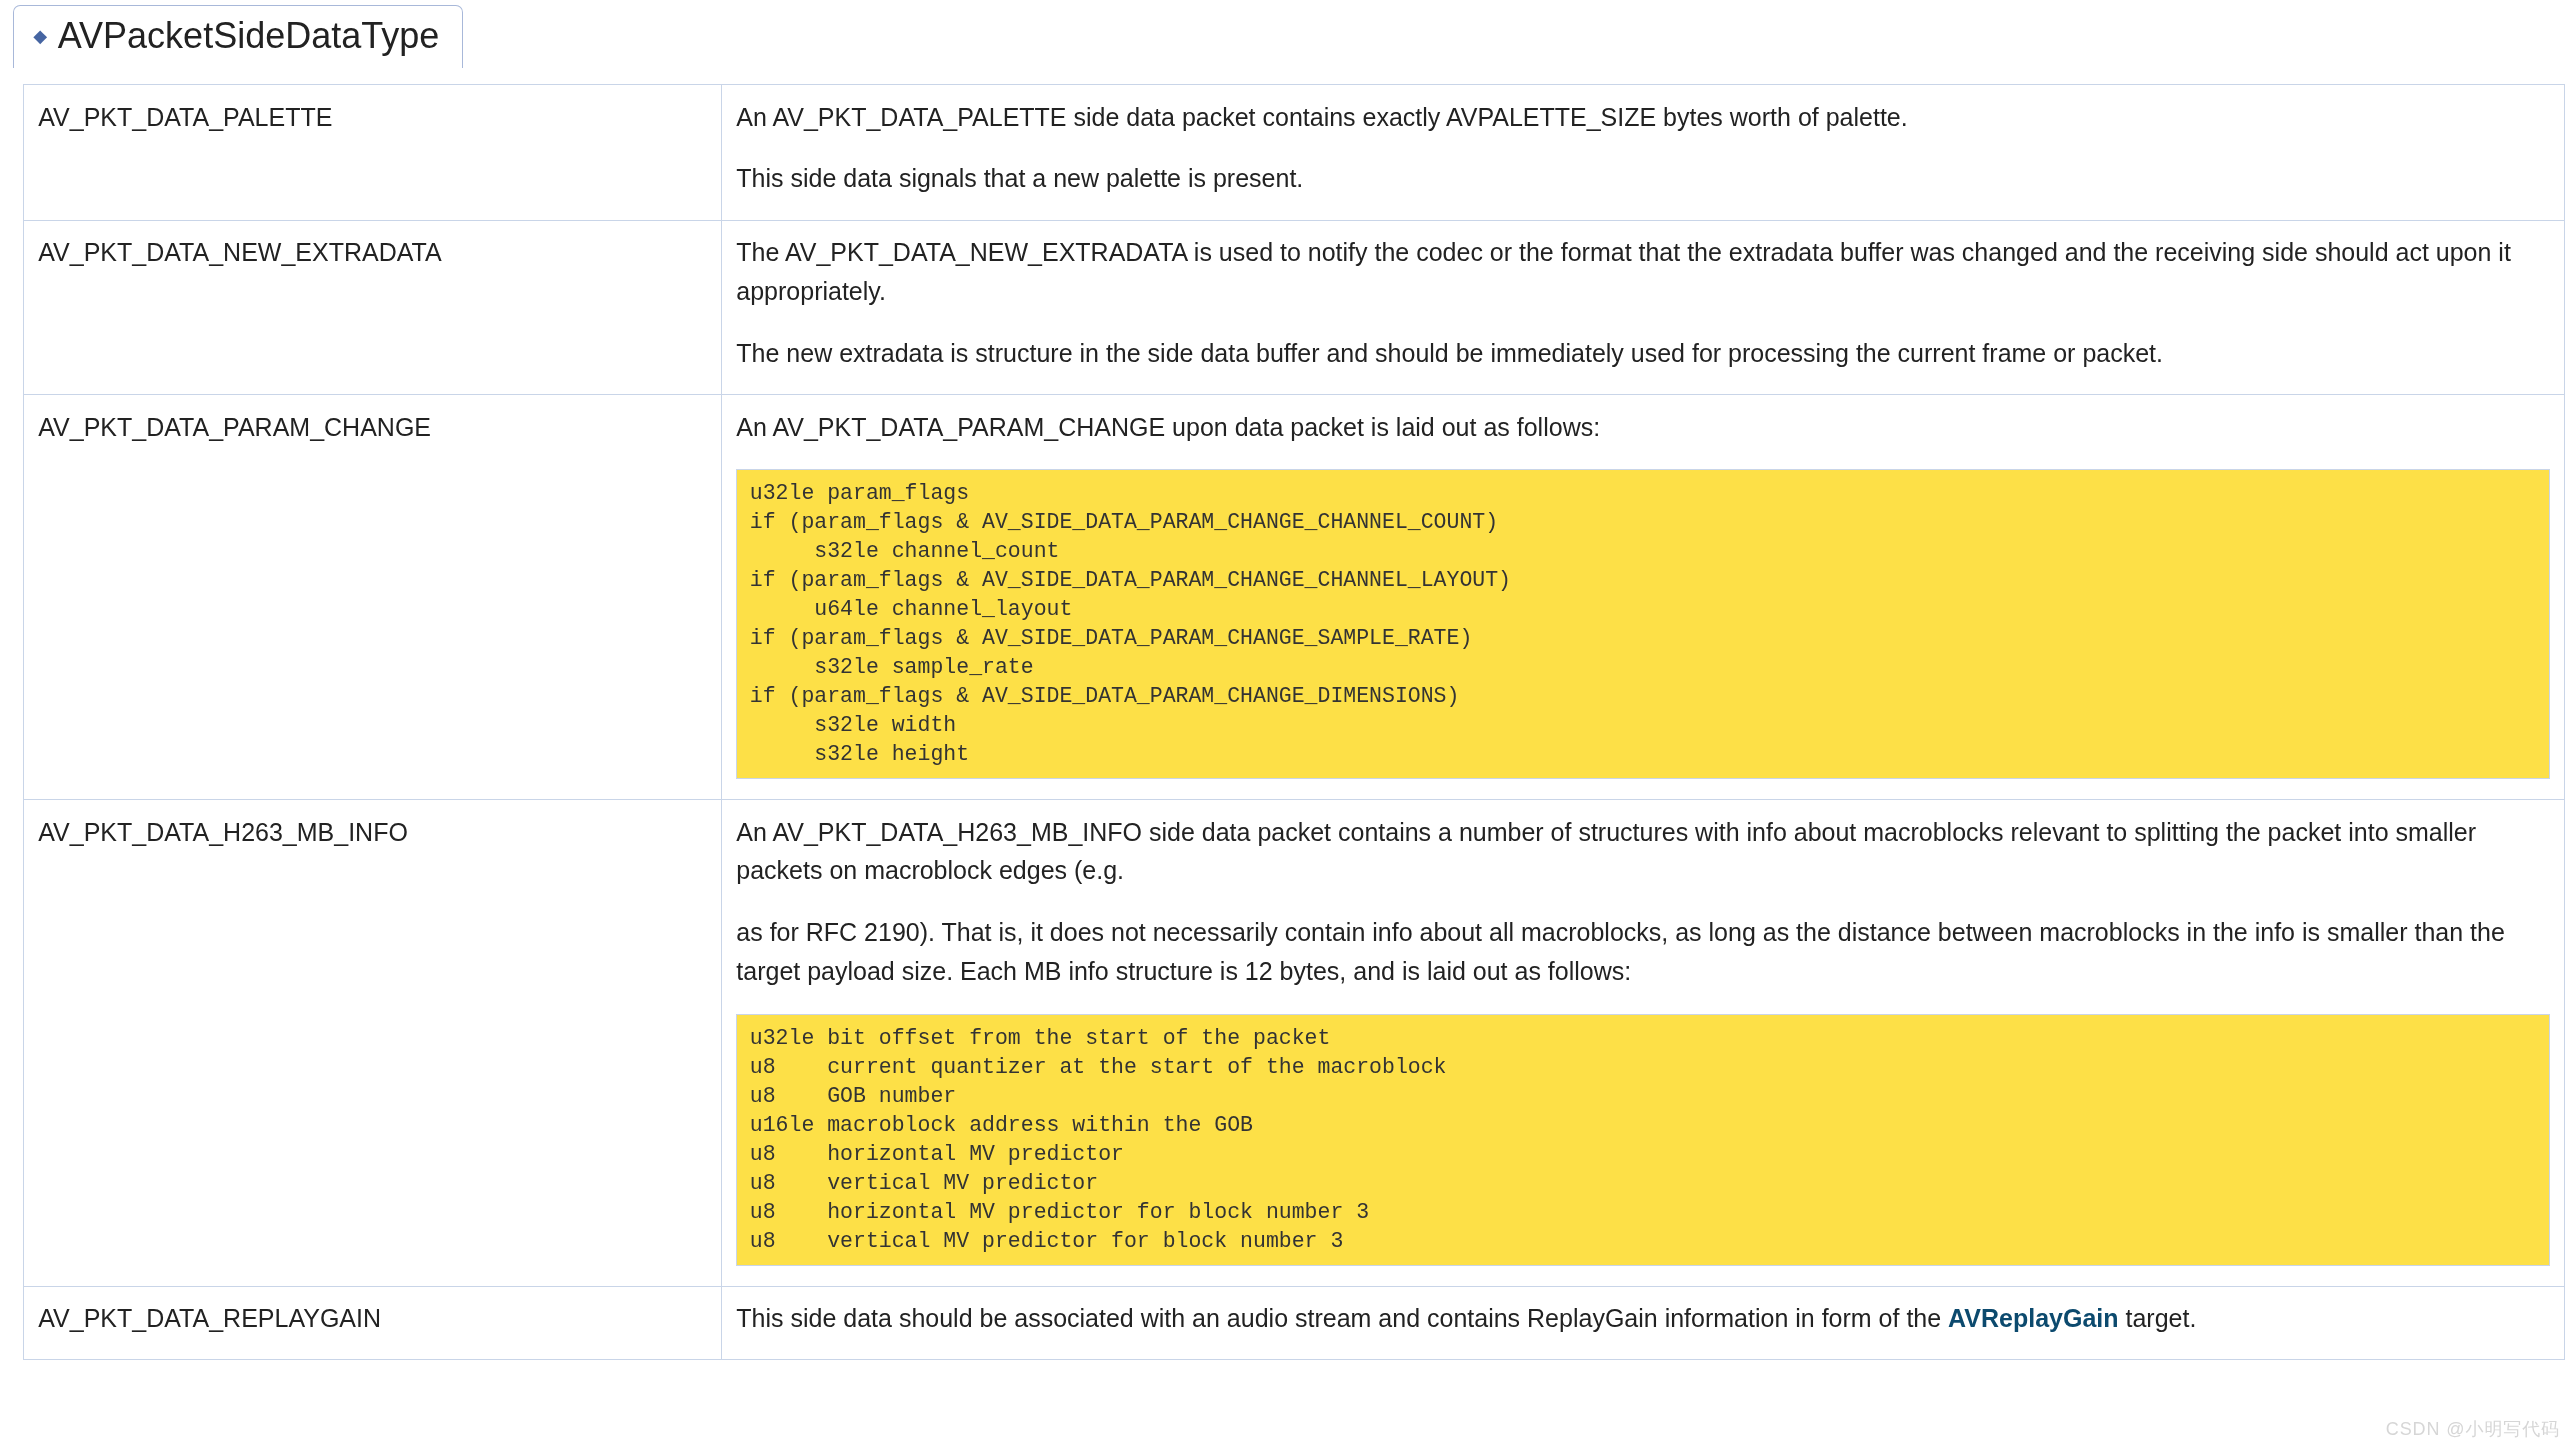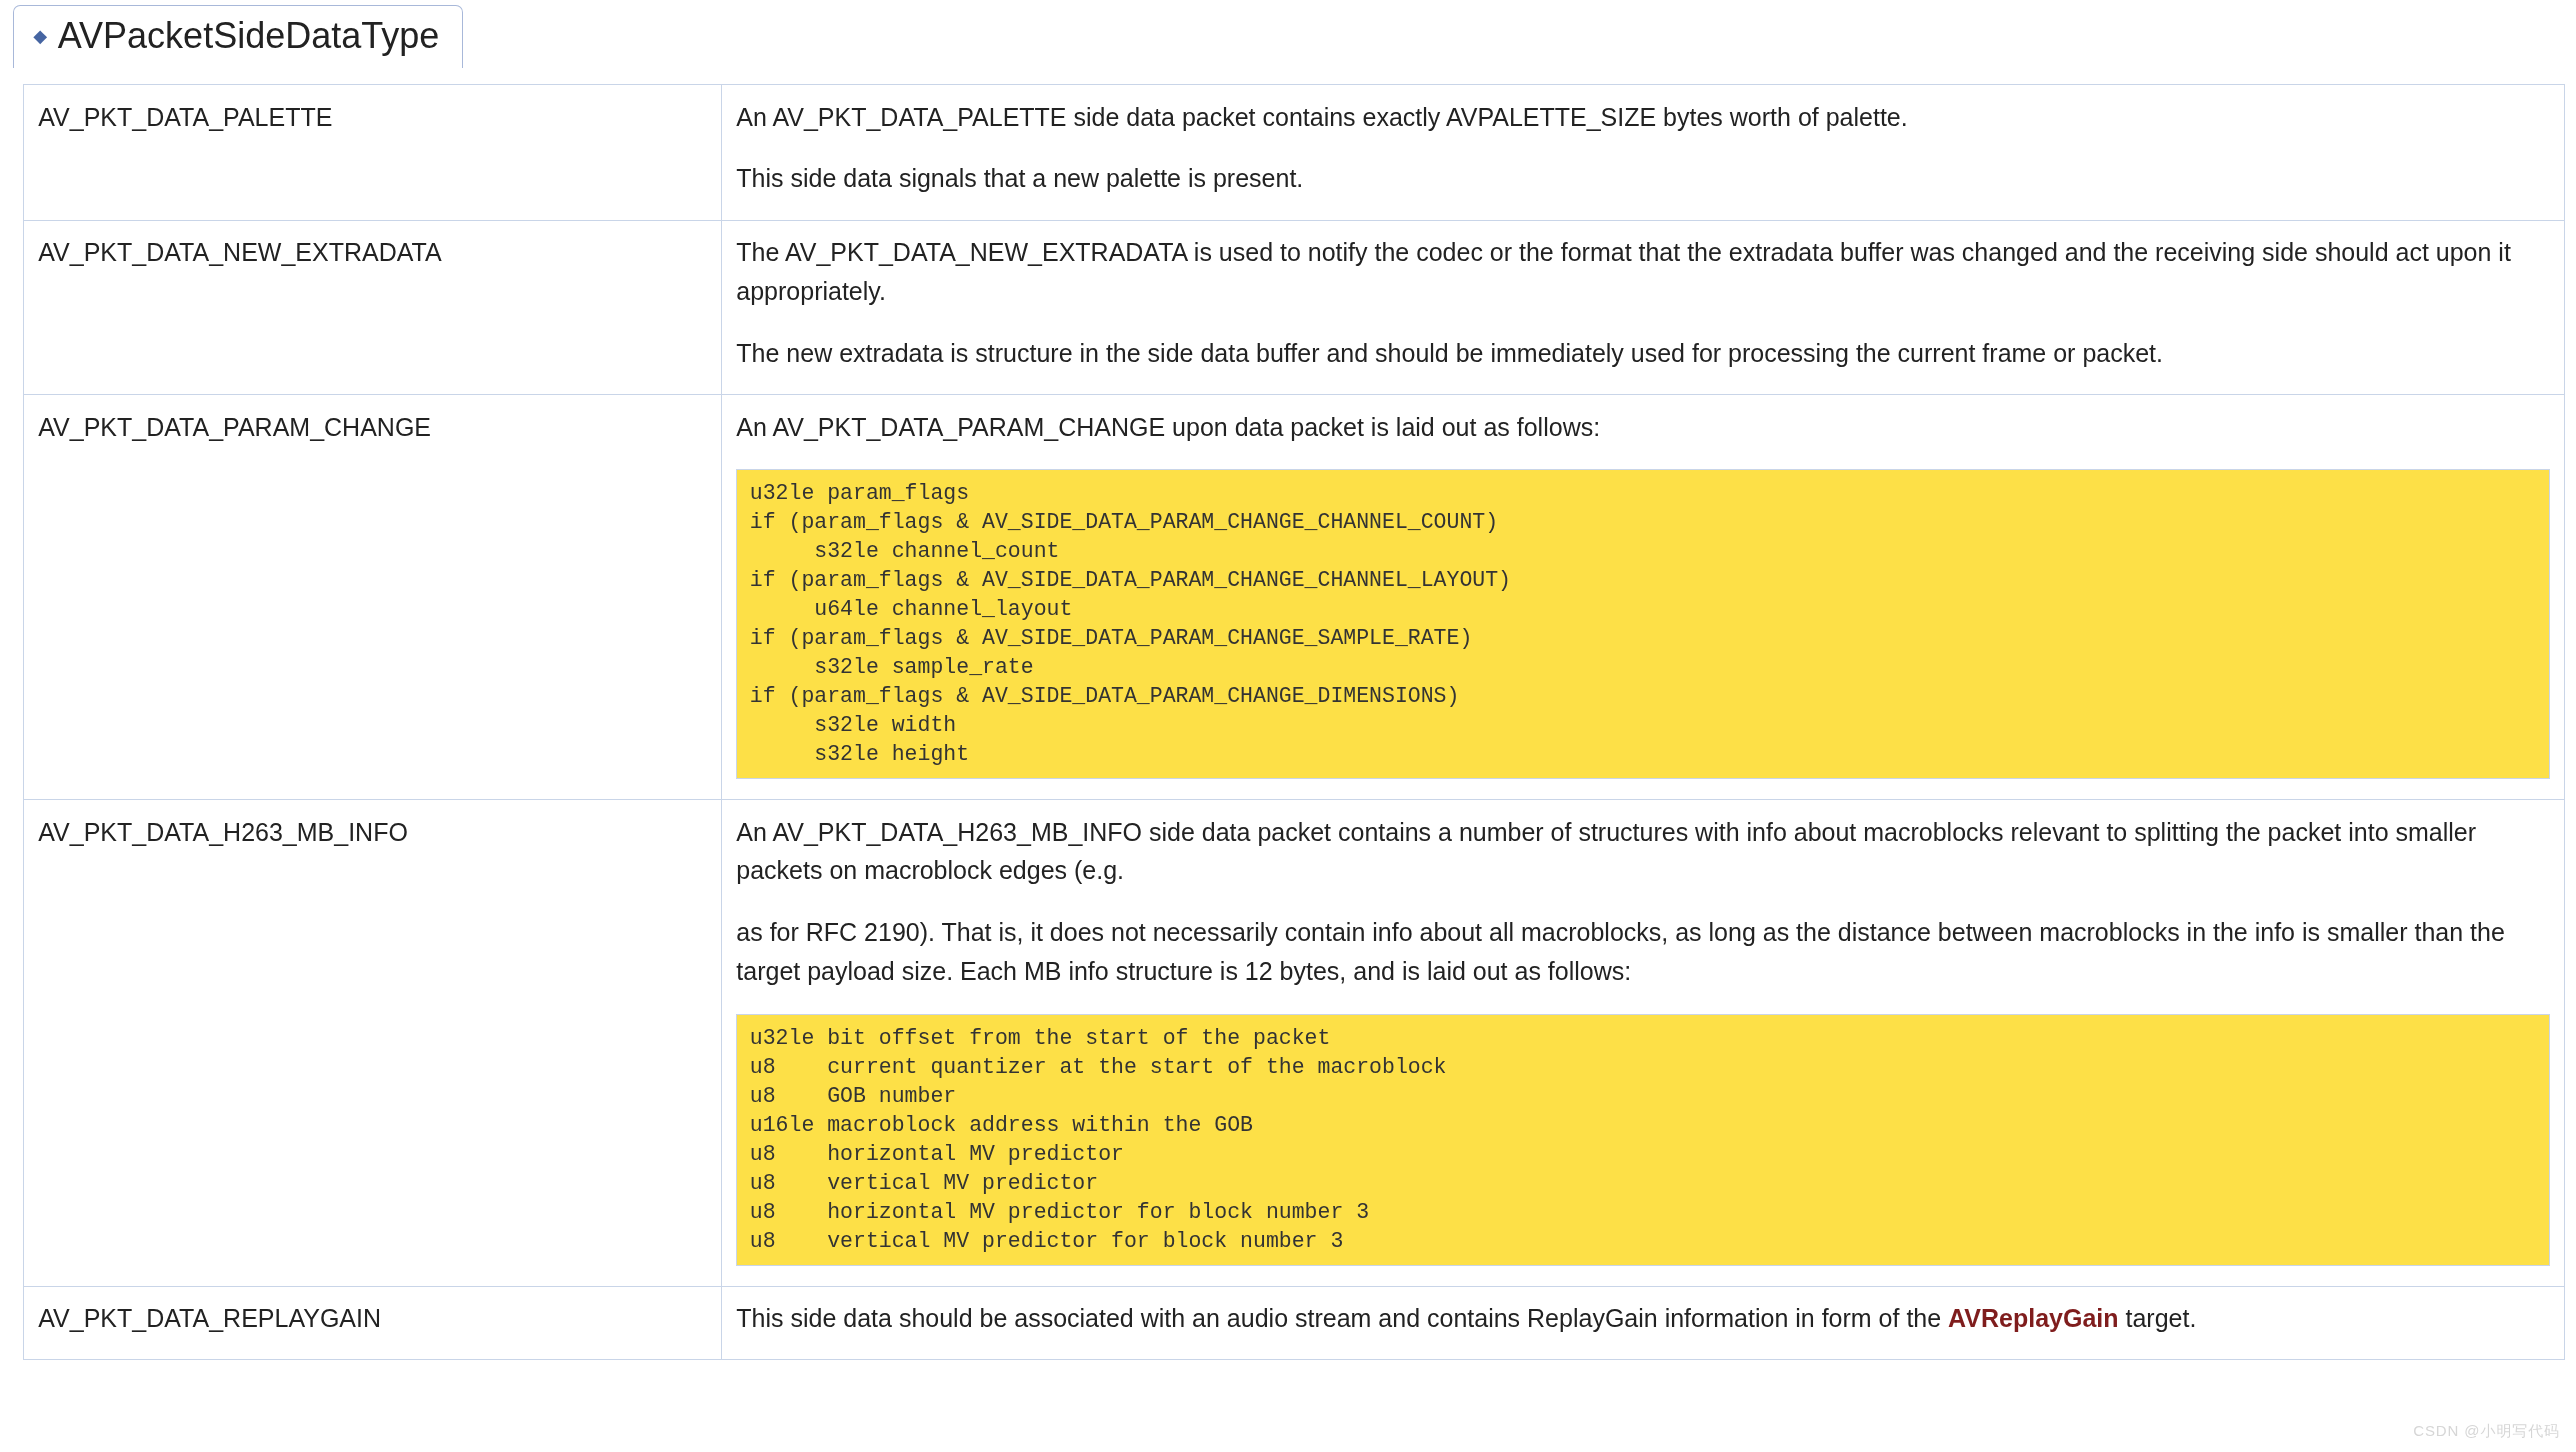--- a/index.html
+++ b/index.html
@@ -79,40 +79,40 @@
     color: #222;
   }
   col.c-name { width: 698px; }
   td.enum-name {
     font-weight: 400;
     white-space: nowrap;
     color: #222;
   }
   td.enum-desc p { margin: 0 0 23px 0; }
   td.enum-desc p:last-child { margin-bottom: 3.6px; }
-  td.enum-desc a.link { color: #7f1d1d; font-weight: 600; text-decoration: none; }
+  td.enum-desc a.link { color: #0c4a6e; font-weight: 600; text-decoration: none; }
 
   .fragment {
     border: 0.9px solid #c9d5e8;
     background: #fde047;
     padding: 9px 12.5px;
     margin: 3.6px 0 1.8px 0;
     font-family: "Consolas", "Courier New", monospace;
     font-size: 21.5px;
     line-height: 1.35;
     white-space: pre;
     color: #333;
     overflow-x: auto;
   }
 
   .watermark {
     position: fixed;
     right: 16px;
     bottom: 10.7px;
-    font-size: 15px;
+    font-size: 18px;
     color: #bbb;
     opacity: 0.6;
     pointer-events: none;
     letter-spacing: 0.9px;
   }
 </style>
 </head>
 <body>
 
 <div class="page">

